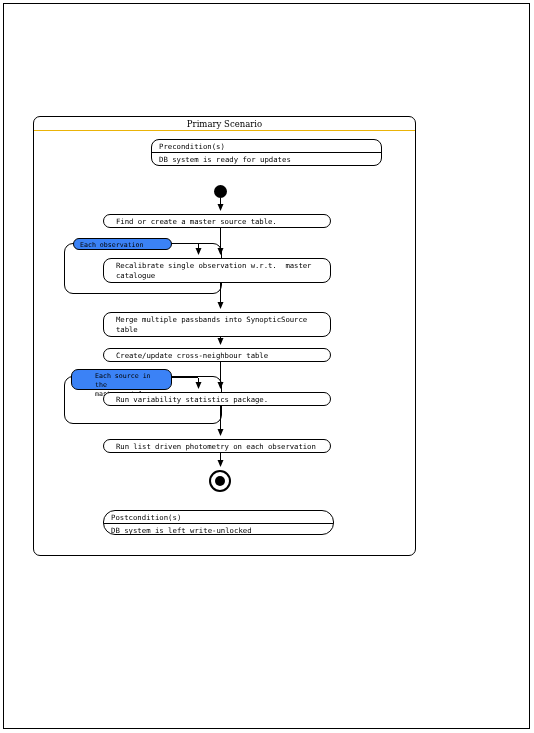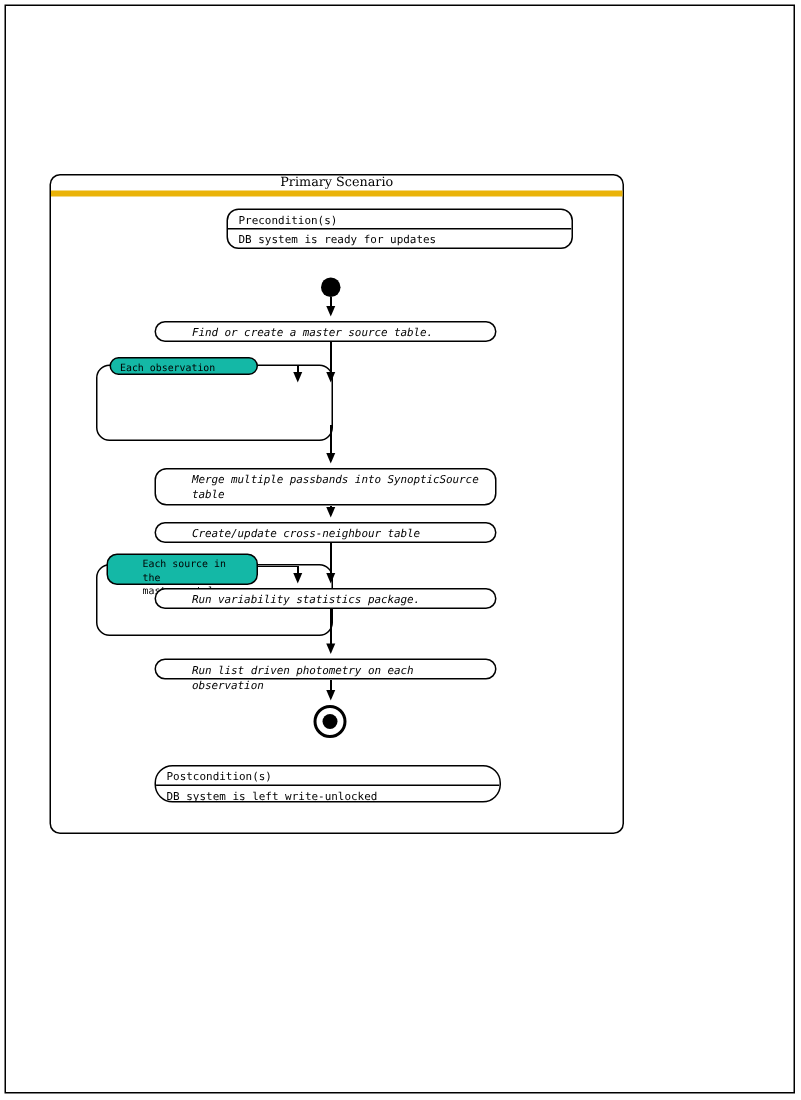--- a/index.html
+++ b/index.html
@@ -60,21 +60,21 @@
     border-radius: 7px;
     box-sizing: border-box;
     background: #ffffff;
   }
   .scenario-header {
     position: absolute;
     left: 0;
     top: 0;
     width: 100%;
     height: 14px;
-    border-bottom: 4px solid #eab308;
+    border-bottom: 1px solid #eab308;
     box-sizing: border-box;
     display: flex;
     align-items: center;
     justify-content: center;
   }
   .scenario-title {
     font-family: "DejaVu Serif", "Liberation Serif", serif;
     font-size: 8.5px;
     color: #000;
     white-space: nowrap;
@@ -86,23 +86,22 @@
     border-radius: 8px;
     box-sizing: border-box;
     background: #ffffff;
     font-size: 7.3px;
     line-height: 10px;
     color: #000;
     letter-spacing: -0.05px;
   }
   .node .txt {
     display: block;
-    padding: 2px 7px 0 24px;
+    padding: 2px 7px 0 12px;
     white-space: pre-wrap;
-    font-style: italic;
   }
   .node.two-line .txt {
     padding-top: 2px;
   }
   
   .cond-box {
     position: absolute;
     border: 1px solid #000;
     border-radius: 8px;
     box-sizing: border-box;
@@ -133,21 +132,21 @@
     border: 1px solid #000;
     border-radius: 9px;
     box-sizing: border-box;
     background: transparent;
   }
   .loop-label {
     position: absolute;
     border: 1px solid #000;
     border-radius: 7px;
     box-sizing: border-box;
-    background: #14b8a6;
+    background: #3b82f6;
     font-size: 6.6px;
     line-height: 9px;
     color: #000;
     padding: 2px 6px 0 6px;
     white-space: pre-wrap;
   }
   
   .start-node {
     position: absolute;
     width: 13px;
@@ -204,20 +203,24 @@
 
   <div class="start-node" style="left:214px; top:185px;"></div>
 
   <div class="node" style="left:103px; top:214px; width:228px; height:14px;">
     <span class="txt">Find or create a master source table.</span>
   </div>
 
   <div class="loop-frame" style="left:64px; top:243px; width:158px; height:51px;"></div>
   <div class="loop-label" style="left:73px; top:238px; width:99px; height:12px;">Each observation</div>
 
+  <div class="node two-line" style="left:103px; top:258px; width:228px; height:25px;">
+    <span class="txt">Recalibrate single observation w.r.t.  master
+catalogue</span>
+  </div>
 
   <div class="node" style="left:103px; top:348px; width:228px; height:14px;">
     <span class="txt">Create/update cross-neighbour table</span>
   </div>
 
   <div class="node two-line" style="left:103px; top:312px; width:228px; height:25px;">
     <span class="txt">Merge multiple passbands into SynopticSource
 table</span>
   </div>
 

